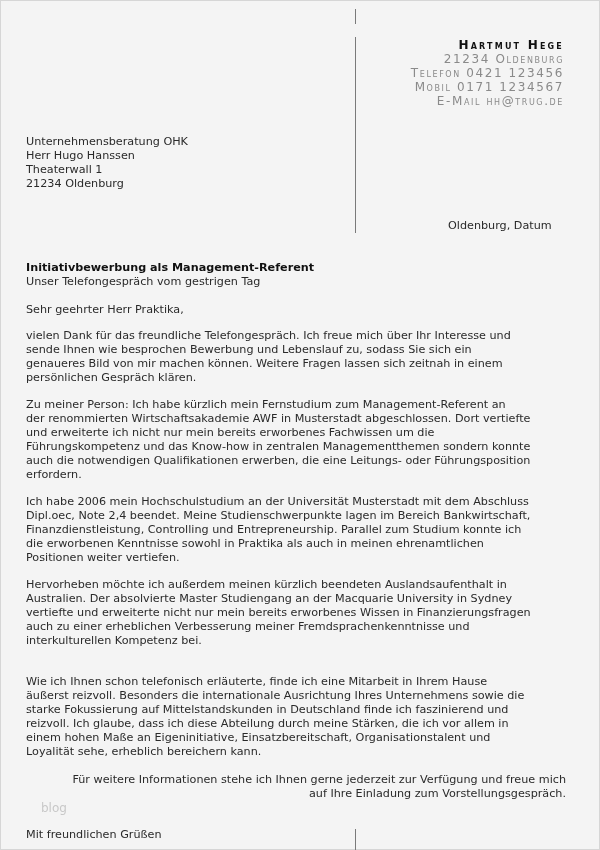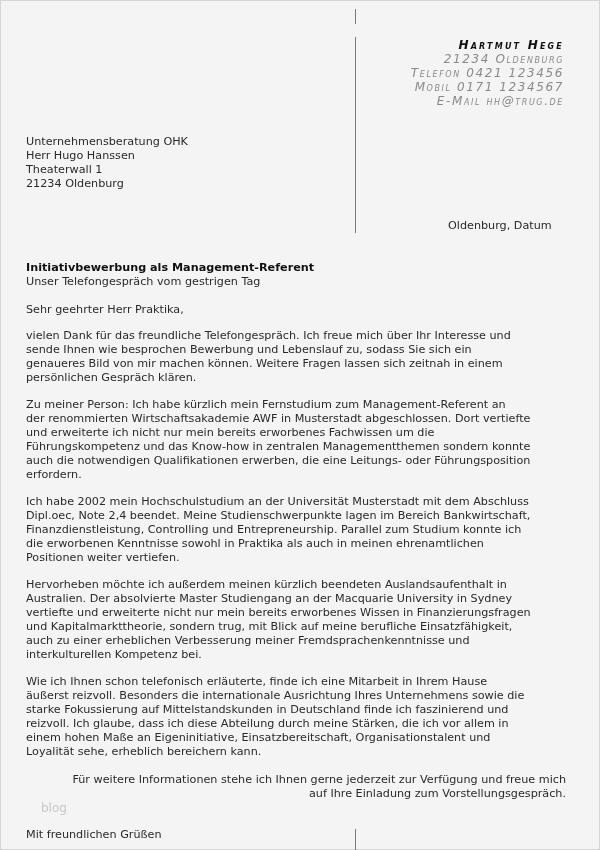--- a/index.html
+++ b/index.html
@@ -15,21 +15,21 @@
       border: 1px solid #d6d6d6; background: #f4f4f4;
     }
     .t { position: absolute; font-size: 11.2px; line-height: 14px; white-space: nowrap; }
     .divider { position: absolute; left: 354px; width: 1px; background: #7a7a7a; }
     .sender {
       position: absolute; right: 35px; top: 37px; text-align: right;
       font-variant: small-caps; letter-spacing: 1.6px; font-size: 12px; line-height: 14px;
       color: #8a8a8a;
     }
     .sender .name { color: #111; font-weight: bold; letter-spacing: 2.2px; font-size: 12px; }
-    .sender div { white-space: nowrap; font-style: italic; }
+    .sender div { white-space: nowrap; }
     .para { position: absolute; left: 25px; width: 540px; font-size: 11.2px; line-height: 14.1px; }
     .para div { white-space: nowrap; }
     .bold { font-weight: bold; color: #111; }
     .watermark { position: absolute; left: 40px; top: 800px; font-size: 12px; color: #c8c8c8; }
   </style>
 </head>
 <body>
 
 <div class="page">
 
@@ -72,32 +72,31 @@
   <div class="para" style="top:397px;">
     <div>Zu meiner Person: Ich habe kürzlich mein Fernstudium zum Management-Referent an</div>
     <div>der renommierten Wirtschaftsakademie AWF in Musterstadt abgeschlossen. Dort vertiefte</div>
     <div>und erweiterte ich nicht nur mein bereits erworbenes Fachwissen um die</div>
     <div>Führungskompetenz und das Know-how in zentralen Managementthemen sondern konnte</div>
     <div>auch die notwendigen Qualifikationen erwerben, die eine Leitungs- oder Führungsposition</div>
     <div>erfordern.</div>
   </div>
 
   <div class="para" style="top:494px;">
-    <div>Ich habe 2002 mein Hochschulstudium an der Universität Musterstadt mit dem Abschluss</div>
+    <div>Ich habe 2006 mein Hochschulstudium an der Universität Musterstadt mit dem Abschluss</div>
     <div>Dipl.oec, Note 2,4 beendet. Meine Studienschwerpunkte lagen im Bereich Bankwirtschaft,</div>
     <div>Finanzdienstleistung, Controlling und Entrepreneurship. Parallel zum Studium konnte ich</div>
     <div>die erworbenen Kenntnisse sowohl in Praktika als auch in meinen ehrenamtlichen</div>
     <div>Positionen weiter vertiefen.</div>
   </div>
 
   <div class="para" style="top:577px;">
     <div>Hervorheben möchte ich außerdem meinen kürzlich beendeten Auslandsaufenthalt in</div>
     <div>Australien. Der absolvierte Master Studiengang an der Macquarie University in Sydney</div>
     <div>vertiefte und erweiterte nicht nur mein bereits erworbenes Wissen in Finanzierungsfragen</div>
-    <div>und Kapitalmarkttheorie, sondern trug, mit Blick auf meine berufliche Einsatzfähigkeit,</div>
     <div>auch zu einer erheblichen Verbesserung meiner Fremdsprachenkenntnisse und</div>
     <div>interkulturellen Kompetenz bei.</div>
   </div>
 
   <div class="para" style="top:674px;">
     <div>Wie ich Ihnen schon telefonisch erläuterte, finde ich eine Mitarbeit in Ihrem Hause</div>
     <div>äußerst reizvoll. Besonders die internationale Ausrichtung Ihres Unternehmens sowie die</div>
     <div>starke Fokussierung auf Mittelstandskunden in Deutschland finde ich faszinierend und</div>
     <div>reizvoll. Ich glaube, dass ich diese Abteilung durch meine Stärken, die ich vor allem in</div>
     <div>einem hohen Maße an Eigeninitiative, Einsatzbereitschaft, Organisationstalent und</div>

